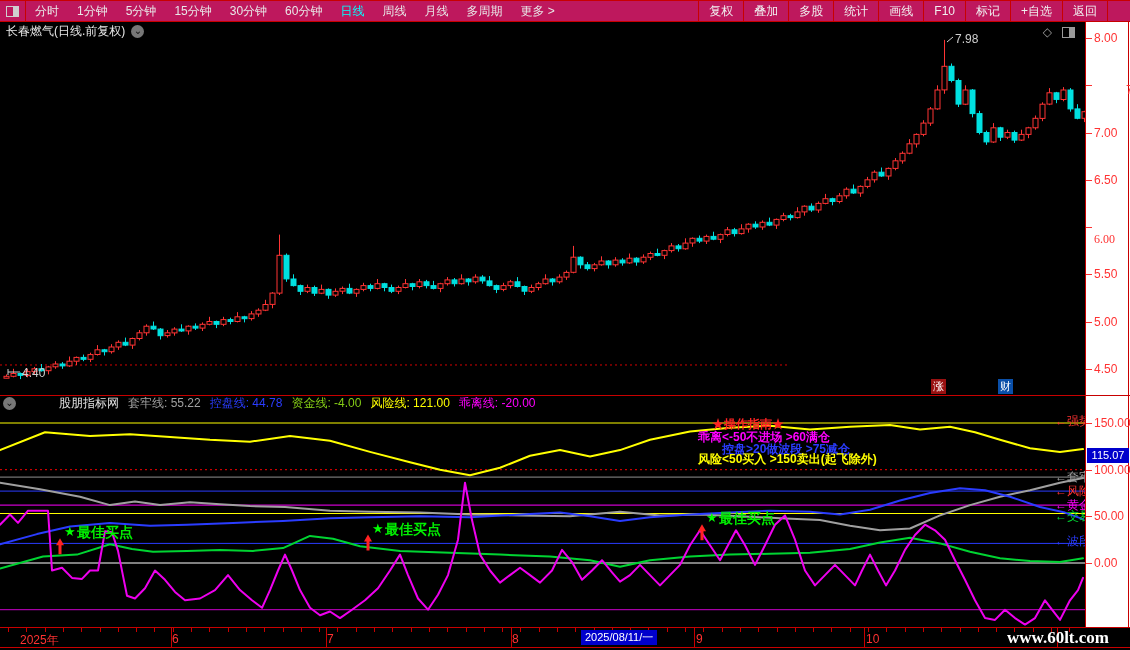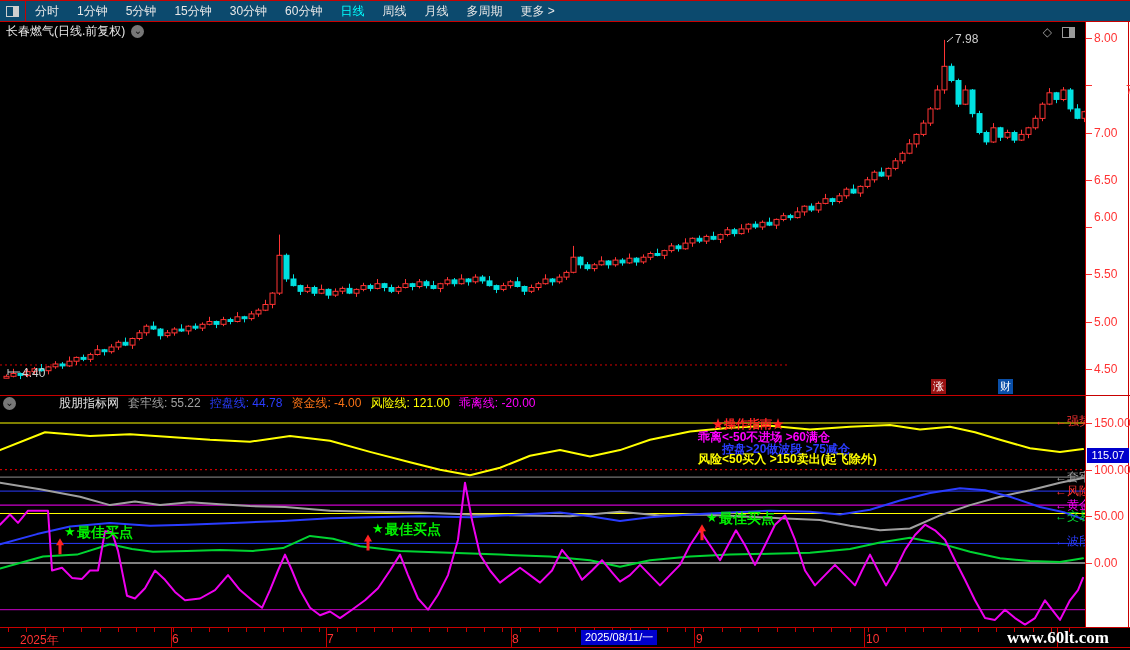--- a/index.html
+++ b/index.html
@@ -3,21 +3,21 @@
 <meta charset="utf-8">
 <style>
   * { margin:0; padding:0; box-sizing:border-box; }
   html,body { width:1130px; height:650px; background:#000; overflow:hidden;
               font-family:"Liberation Sans", sans-serif; }
   #screen { position:relative; width:1130px; height:650px; background:#000; }
 
   
   #toolbar { position:absolute; left:0; top:0; width:1130px; height:22px;
              border-top:1px solid #c80000; border-bottom:1px solid #c80000;
-             display:flex; align-items:center; background:#0c4a6e; z-index:30; }
+             display:flex; align-items:center; background:#be185d; z-index:30; }
   #tb-icon-cell { width:26px; height:100%; border-right:1px solid #c80000;
                   display:flex; align-items:center; justify-content:center; }
   .layout-glyph { width:13px; height:11px; border:1px solid #cfcfcf; position:relative; }
   .layout-glyph::after { content:""; position:absolute; right:0; top:0; width:5px; height:100%; background:#cfcfcf; }
   #tb-left { display:flex; align-items:center; height:100%; }
   .tb-item { padding:0 9px; font-size:12px; color:#e8e8e8; cursor:default; white-space:nowrap; }
   .tb-item.active { color:#00ffff; }
   #tb-right { margin-left:auto; display:flex; align-items:center; height:100%;
               border-left:1px solid #c80000; margin-right:22px; }
   .tb-ritem { padding:0 10px; height:100%; display:flex; align-items:center;
@@ -94,20 +94,31 @@
         <div class="tb-item">1分钟</div>
         <div class="tb-item">5分钟</div>
         <div class="tb-item">15分钟</div>
         <div class="tb-item">30分钟</div>
         <div class="tb-item">60分钟</div>
         <div class="tb-item active">日线</div>
         <div class="tb-item">周线</div>
         <div class="tb-item">月线</div>
         <div class="tb-item">多周期</div>
         <div class="tb-item">更多 ˃</div>
+      </div>
+    <div id="tb-right">
+        <div class="tb-ritem">复权</div>
+        <div class="tb-ritem">叠加</div>
+        <div class="tb-ritem">多股</div>
+        <div class="tb-ritem">统计</div>
+        <div class="tb-ritem">画线</div>
+        <div class="tb-ritem">F10</div>
+        <div class="tb-ritem">标记</div>
+        <div class="tb-ritem">+自选</div>
+        <div class="tb-ritem">返回</div>
       </div>
   </div>
 
   <div id="titlebar">
     <span id="page-title">长春燃气(日线.前复权)</span>
     <span class="circ-ico">⌄</span>
     <div id="title-right-icons">
       <span>◇</span>
       <span class="sq-ico"></span>
     </div>
@@ -436,21 +447,21 @@
       <div class="badge" style="left: 931px; top: 379px; background: rgb(153, 17, 17);">涨</div>
       <div class="badge" style="left: 998px; top: 379px; background: rgb(10, 79, 168);">财</div>
     </div>
 
   <div class="hline-red" style="top:395px;"></div>
   <div id="ind-header">
     <span class="circ-ico" style="margin-left:3px;">⌄</span>
     <span id="ind-source">股朋指标网</span>
   <div class="ind-field" style="color: rgb(160, 160, 160);">套牢线: 55.22</div>
       <div class="ind-field" style="color: rgb(42, 60, 255);">控盘线: 44.78</div>
-      <div class="ind-field" style="color: #f97316;">资金线: -4.00</div>
+      <div class="ind-field" style="color: #84cc16;">资金线: -4.00</div>
       <div class="ind-field" style="color: rgb(255, 255, 0);">风险线: 121.00</div>
       <div class="ind-field" style="color: rgb(255, 0, 255);">乖离线: -20.00</div>
     </div>
 
   <svg id="ind-svg" width="1085" height="217" viewBox="0 410 1085 217">
       <line x1="0" y1="423.0" x2="1085" y2="423.0" stroke="#ffff00" stroke-width="1" stroke-dasharray="none"></line>
       <line x1="0" y1="469.7" x2="1085" y2="469.7" stroke="#ff0000" stroke-width="1" stroke-dasharray="2 3"></line>
       <line x1="0" y1="477.1" x2="1085" y2="477.1" stroke="#909090" stroke-width="1" stroke-dasharray="none"></line>
       <line x1="0" y1="491.1" x2="1085" y2="491.1" stroke="#2a3cff" stroke-width="1" stroke-dasharray="none"></line>
       <line x1="0" y1="505.1" x2="1085" y2="505.1" stroke="#ff00ff" stroke-width="1" stroke-dasharray="none"></line>
@@ -492,21 +503,21 @@
     <div class="edge"></div>
   <div class="axis-tick" style="top: 16px;"></div>
       <div class="axis-label" style="top: 9px;">8.00</div>
       <div class="axis-tick" style="top: 63.25px;"></div>
       <div class="axis-label" style="top: 61px; margin-left: 32px;">7.50</div>
       <div class="axis-tick" style="top: 110.5px;"></div>
       <div class="axis-label" style="top: 103.5px;">7.00</div>
       <div class="axis-tick" style="top: 157.75px;"></div>
       <div class="axis-label" style="top: 150.75px;">6.50</div>
       <div class="axis-tick" style="top: 205px;"></div>
-      <div class="axis-label" style="top: 188px;">6.00</div>
+      <div class="axis-label" style="top: 210px; font-family: Liberation Serif, serif;">6.00</div>
       <div class="axis-tick" style="top: 252.25px;"></div>
       <div class="axis-label" style="top: 245.25px;">5.50</div>
       <div class="axis-tick" style="top: 299.5px;"></div>
       <div class="axis-label" style="top: 292.5px;">5.00</div>
       <div class="axis-tick" style="top: 346.75px;"></div>
       <div class="axis-label" style="top: 339.75px;">4.50</div>
       <div class="axis-tick" style="top: 401px;"></div>
       <div class="axis-label" style="top: 394px;">150.00</div>
       <div class="axis-box" style="top: 425.601px;">115.07</div>
       <div class="axis-tick" style="top: 447.667px;"></div>

